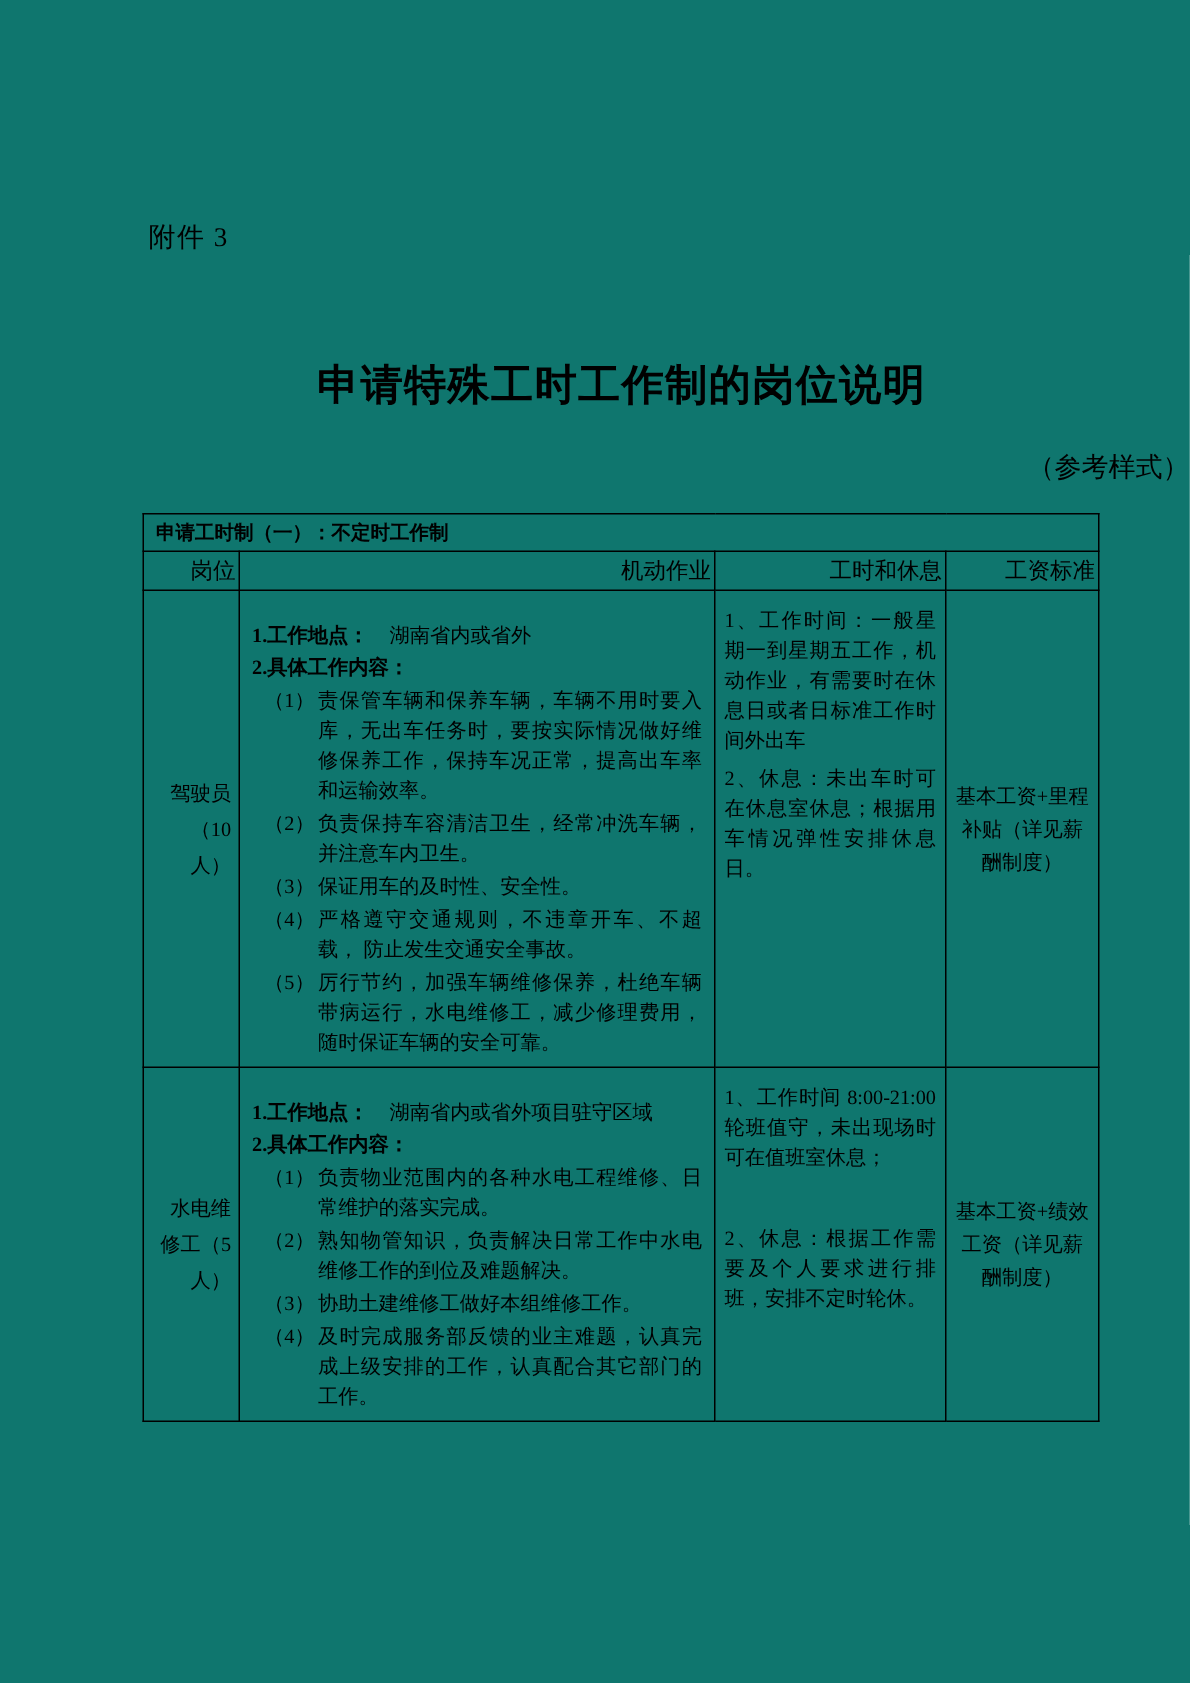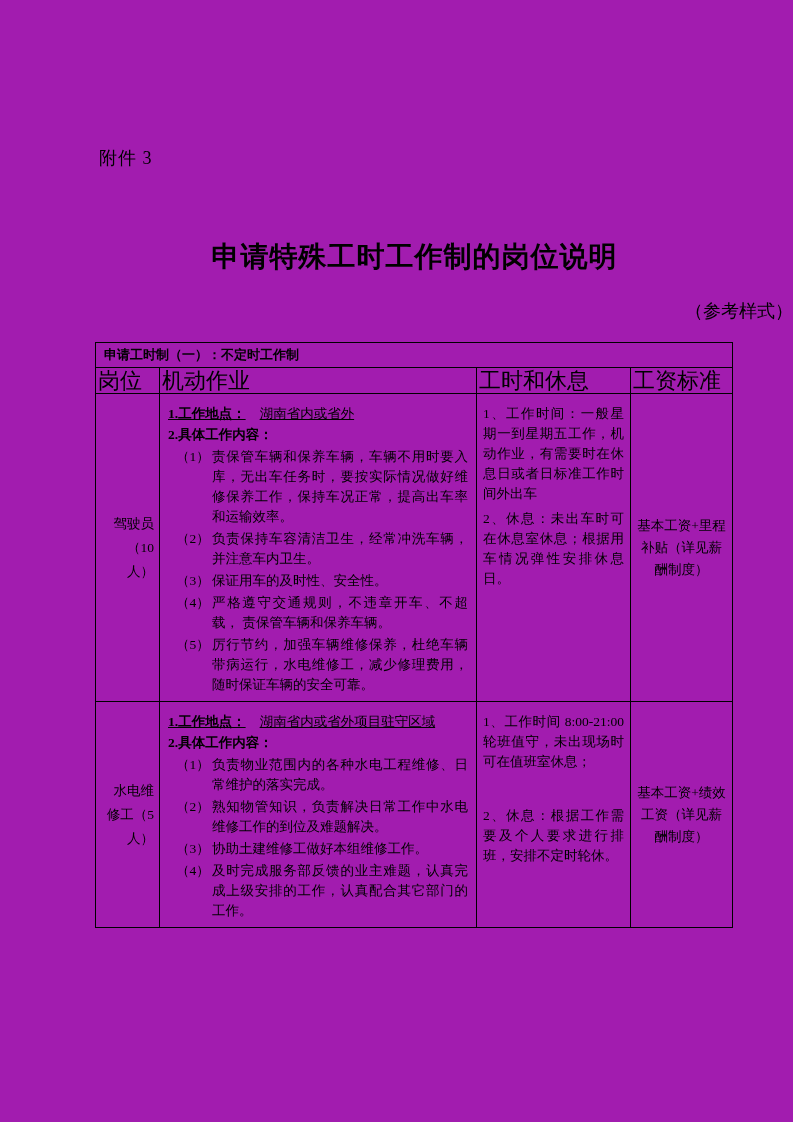--- a/index.html
+++ b/index.html
@@ -8,21 +8,21 @@
     width: 793px;
     height: 1122px;
     background: #ffffff;
     color: #000000;
     font-family: "Liberation Serif", "DejaVu Serif", serif;
   }
   .page {
     position: relative;
     width: 793px;
     height: 1122px;
-    background: #a21caf;
+    background: #0f766e;
     overflow: hidden;
   }
   .attachment {
     position: absolute;
     left: 99px;
     top: 146px;
     font-size: 18px;
     letter-spacing: 1px;
   }
   .title {
@@ -62,43 +62,43 @@
   }
   td.caption {
     font-size: 13px;
     font-weight: bold;
     height: 24px;
     padding: 2px 8px;
     vertical-align: middle;
   }
   td.hdr {
     height: 26px;
-    text-align: left;
-    vertical-align: middle;
-    font-size: 22px;
+    text-align: right;
+    vertical-align: middle;
+    font-size: 15px;
     padding: 1px 2px;
   }
   tr.row-1 td { height: 305px; }
   tr.row-2 td { height: 224px; }
   td.pos-cell {
     vertical-align: middle;
     text-align: right;
     line-height: 24px;
     padding: 2px 5px;
   }
   td.desc-cell { padding: 10px 8px 4px 8px; }
   td.hours-cell { padding: 10px 6px 4px 6px; margin-left: 32px; }
   td.salary-cell {
     vertical-align: middle;
     text-align: center;
     line-height: 22px;
     padding: 2px 5px;
   }
   .b { font-weight: bold; }
-  .loc-line { margin: 0 0 1px 0; text-decoration: underline; }
+  .loc-line { margin: 10px 0 1px 0; }
   .loc-val { margin-left: 14px; }
   .content-label { margin: 0 0 2px 0; }
   .item { display: flex; margin: 0 0 2px 0; }
   .item .num { flex: 0 0 44px; padding-left: 8px; }
   .item .txt { flex: 1; text-align: justify; }
   .hours-cell p { margin: 0 0 5px 0; text-align: justify; }
   .hours-cell p.gap-lg { margin-bottom: 34px; }
 </style>
 </head>
 <body>
@@ -145,21 +145,21 @@
         <div class="item">
           <span class="num">（2）</span>
           <span class="txt">负责保持车容清洁卫生，经常冲洗车辆，并注意车内卫生。</span>
         </div>
         <div class="item">
           <span class="num">（3）</span>
           <span class="txt">保证用车的及时性、安全性。</span>
         </div>
         <div class="item">
           <span class="num">（4）</span>
-          <span class="txt">严格遵守交通规则，不违章开车、不超载， 责保管车辆和保养车辆。</span>
+          <span class="txt">严格遵守交通规则，不违章开车、不超载， 防止发生交通安全事故。</span>
         </div>
         <div class="item">
           <span class="num">（5）</span>
           <span class="txt">厉行节约，加强车辆维修保养，杜绝车辆带病运行，水电维修工，减少修理费用，随时保证车辆的安全可靠。</span>
         </div>
       </td>
       <td class="hours-cell">
         <p>1、工作时间：一般星期一到星期五工作，机动作业，有需要时在休息日或者日标准工作时间外出车</p>
         <p>2、休息：未出车时可在休息室休息；根据用车情况弹性安排休息日。</p>
       </td>

